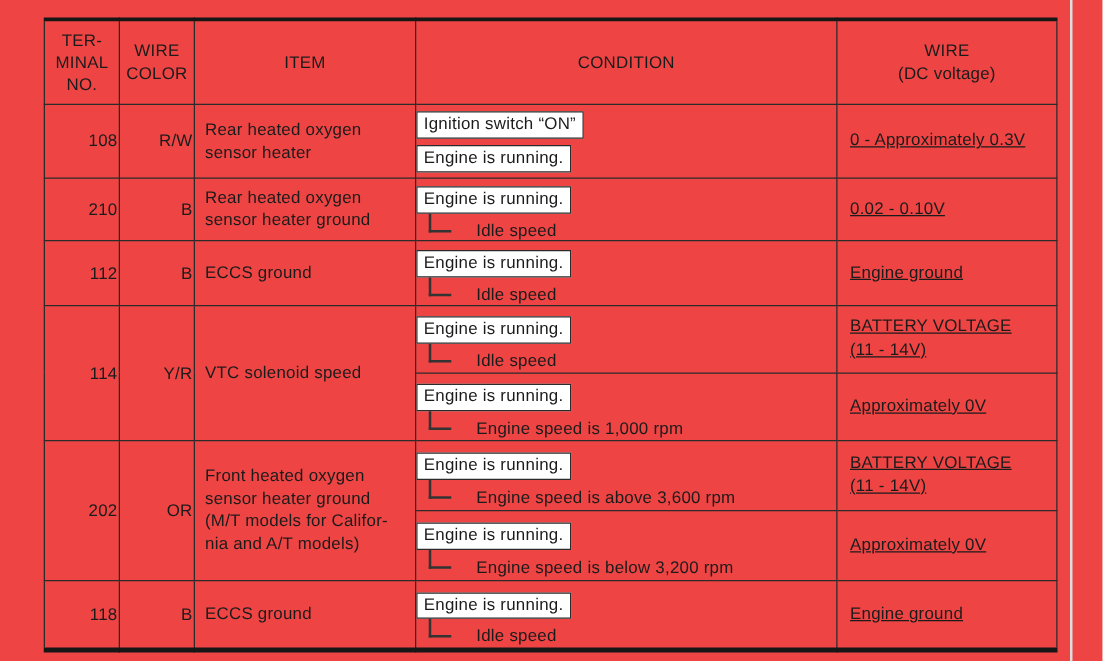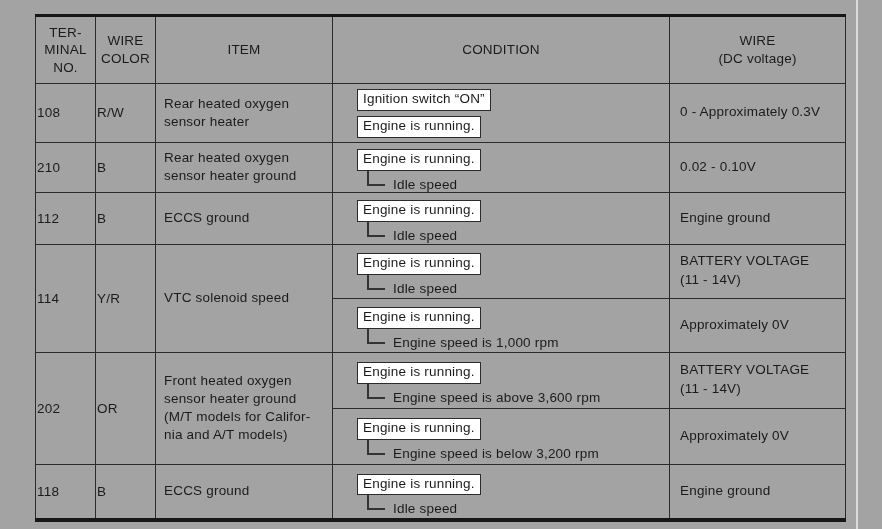--- a/index.html
+++ b/index.html
@@ -1,19 +1,19 @@
 <!DOCTYPE html>
 <html><head>
 <meta charset="utf-8">
 <style>
   html,body{margin:0;padding:0;background:#ffffff;}
   .page{
     position:relative;
     width:882px;height:529px;
-    background:#a3a3a3;
+    background:#ef4444;
     overflow:hidden;
     font-family:"Liberation Sans", sans-serif;
     color:#1b1b1b;
   }
   .panel-edge{
     position:absolute;left:856px;top:0;height:529px;width:0;
     border-left:2px solid #dcdcdc;
   }
   table.spec-table{
     position:absolute;left:35px;top:14px;
@@ -38,39 +38,39 @@
   tbody tr:nth-child(3){height:52px;}
   tbody tr:nth-child(4){height:54px;}
   tbody tr:nth-child(5){height:54px;}
   tbody tr:nth-child(6){height:56px;}
   tbody tr:nth-child(7){height:56px;}
   tbody tr:nth-child(8){height:56px;}
   th{
     text-align:center;vertical-align:middle;
     white-space:pre-line;line-height:1.3;
   }
-  .td-terminal,.td-wire{text-align:left;vertical-align:middle;}
+  .td-terminal,.td-wire{text-align:right;vertical-align:middle;}
   .td-item{
     padding:4px 8px;vertical-align:middle;
     white-space:pre-line;line-height:1.35;
   }
-  .td-cond{padding:5px 8px 4px 24px;vertical-align:middle;}
+  .td-cond{padding:5px 8px 4px 0;vertical-align:middle;}
   .td-data{
     padding:4px 10px;vertical-align:middle;
-    white-space:pre-line;line-height:1.4;
+    white-space:pre-line;line-height:1.4;text-decoration:underline;
   }
   .cond-box{
     display:block;width:max-content;
     border:1px solid #2b2b2b;
     padding:1px 5px 2px;
     line-height:1.25;
     background:#ffffff;
   }
   .cond-box + .cond-box{margin-top:5px;}
-  .cond-sub{display:flex;margin-left:10px;}
+  .cond-sub{display:flex;margin-left:10px;gap:12px;}
   .elbow{
     flex:none;width:16px;height:13px;
     border-left:2px solid #333333;
     border-bottom:2px solid #333333;
   }
   .sub-label{margin-left:8px;position:relative;top:6px;white-space:nowrap;}
 </style>
 </head>
 <body>
 

